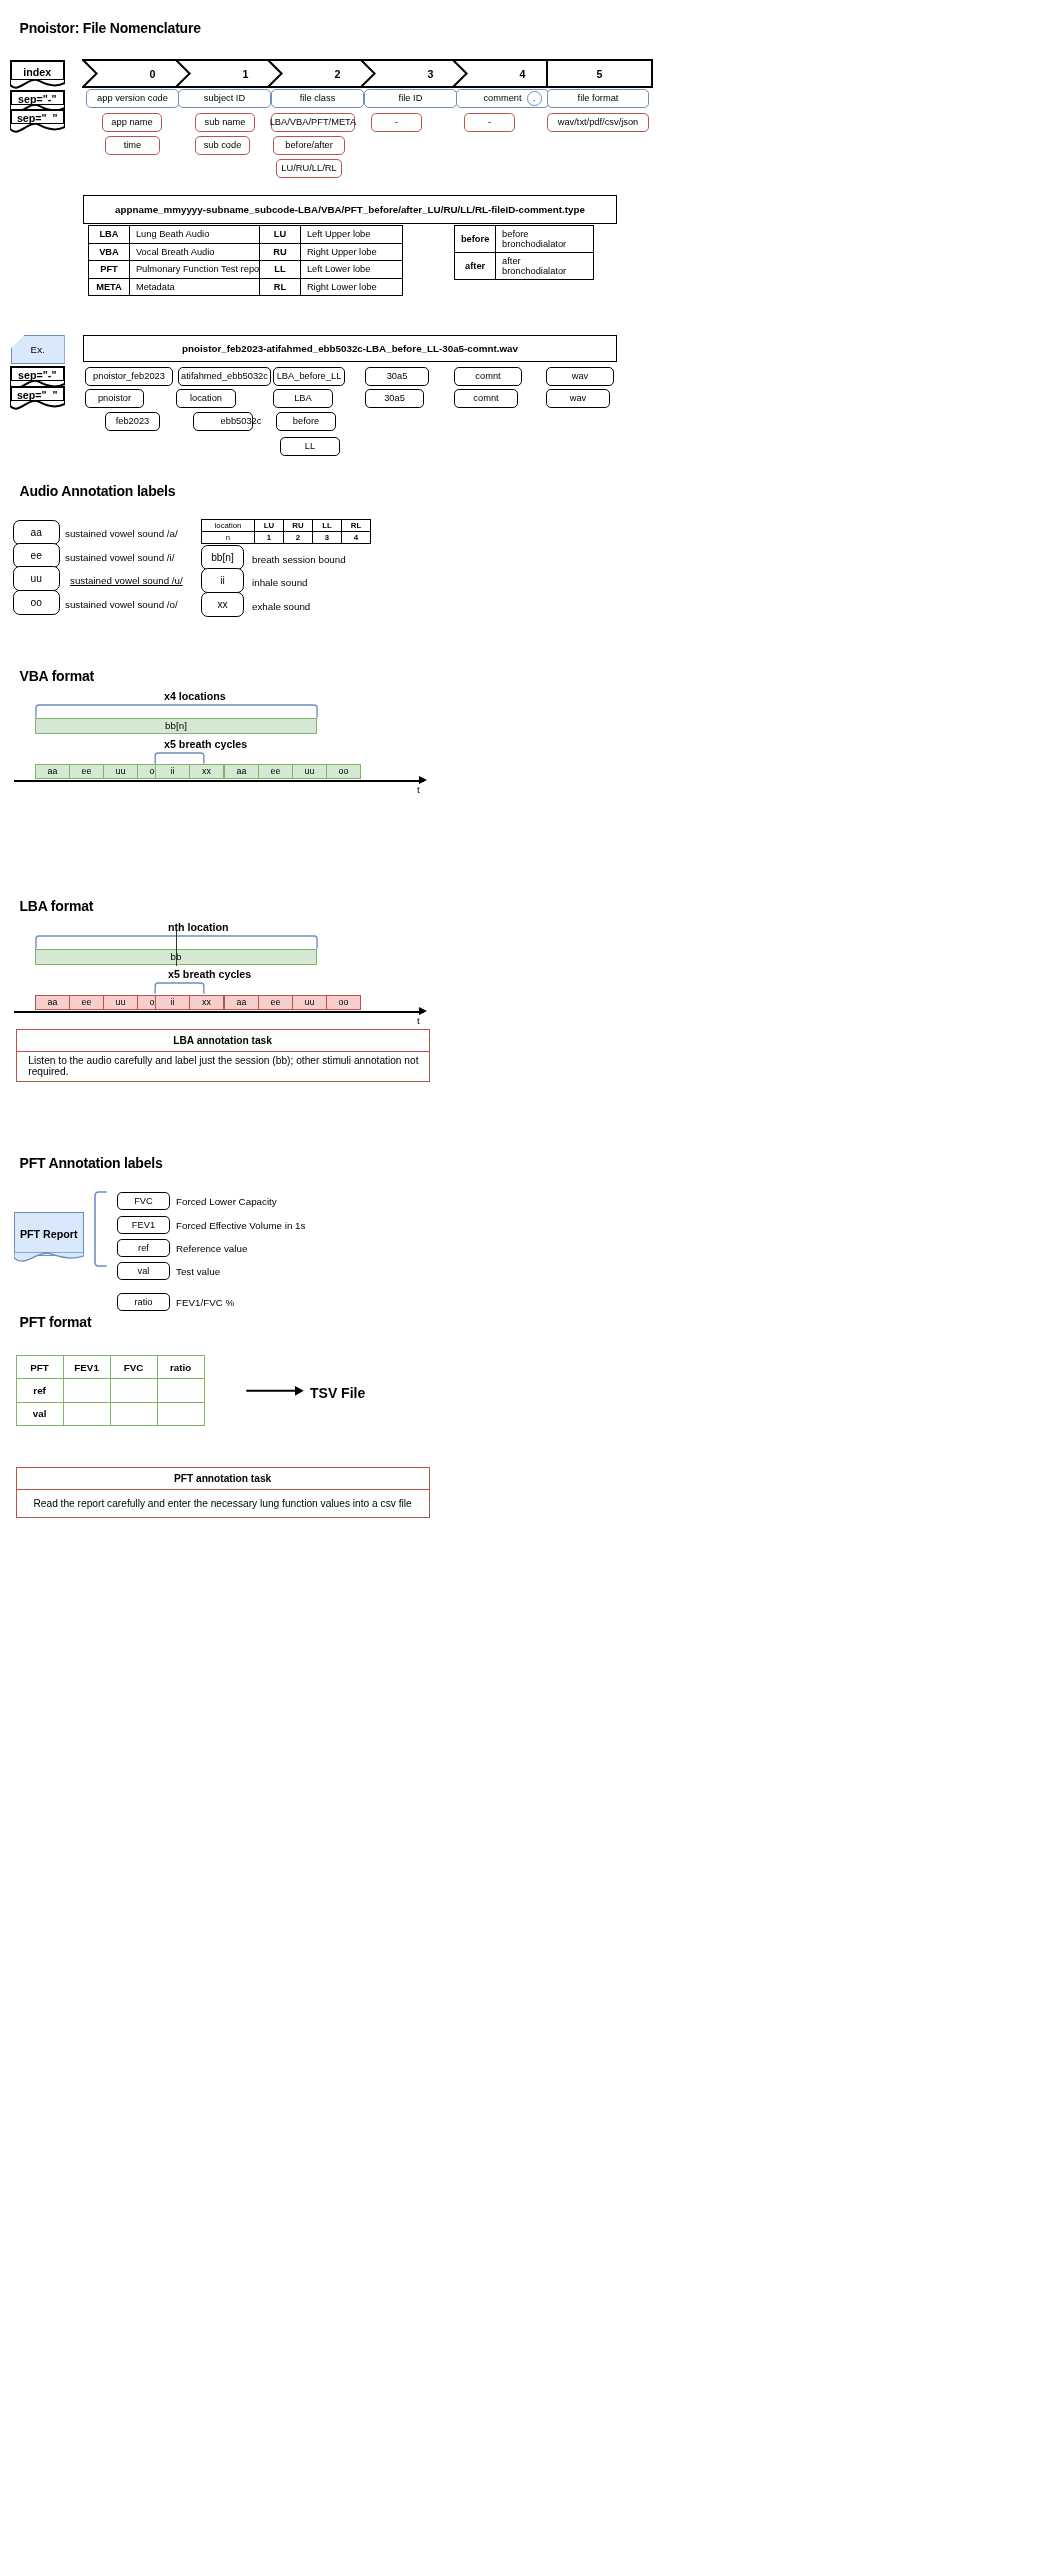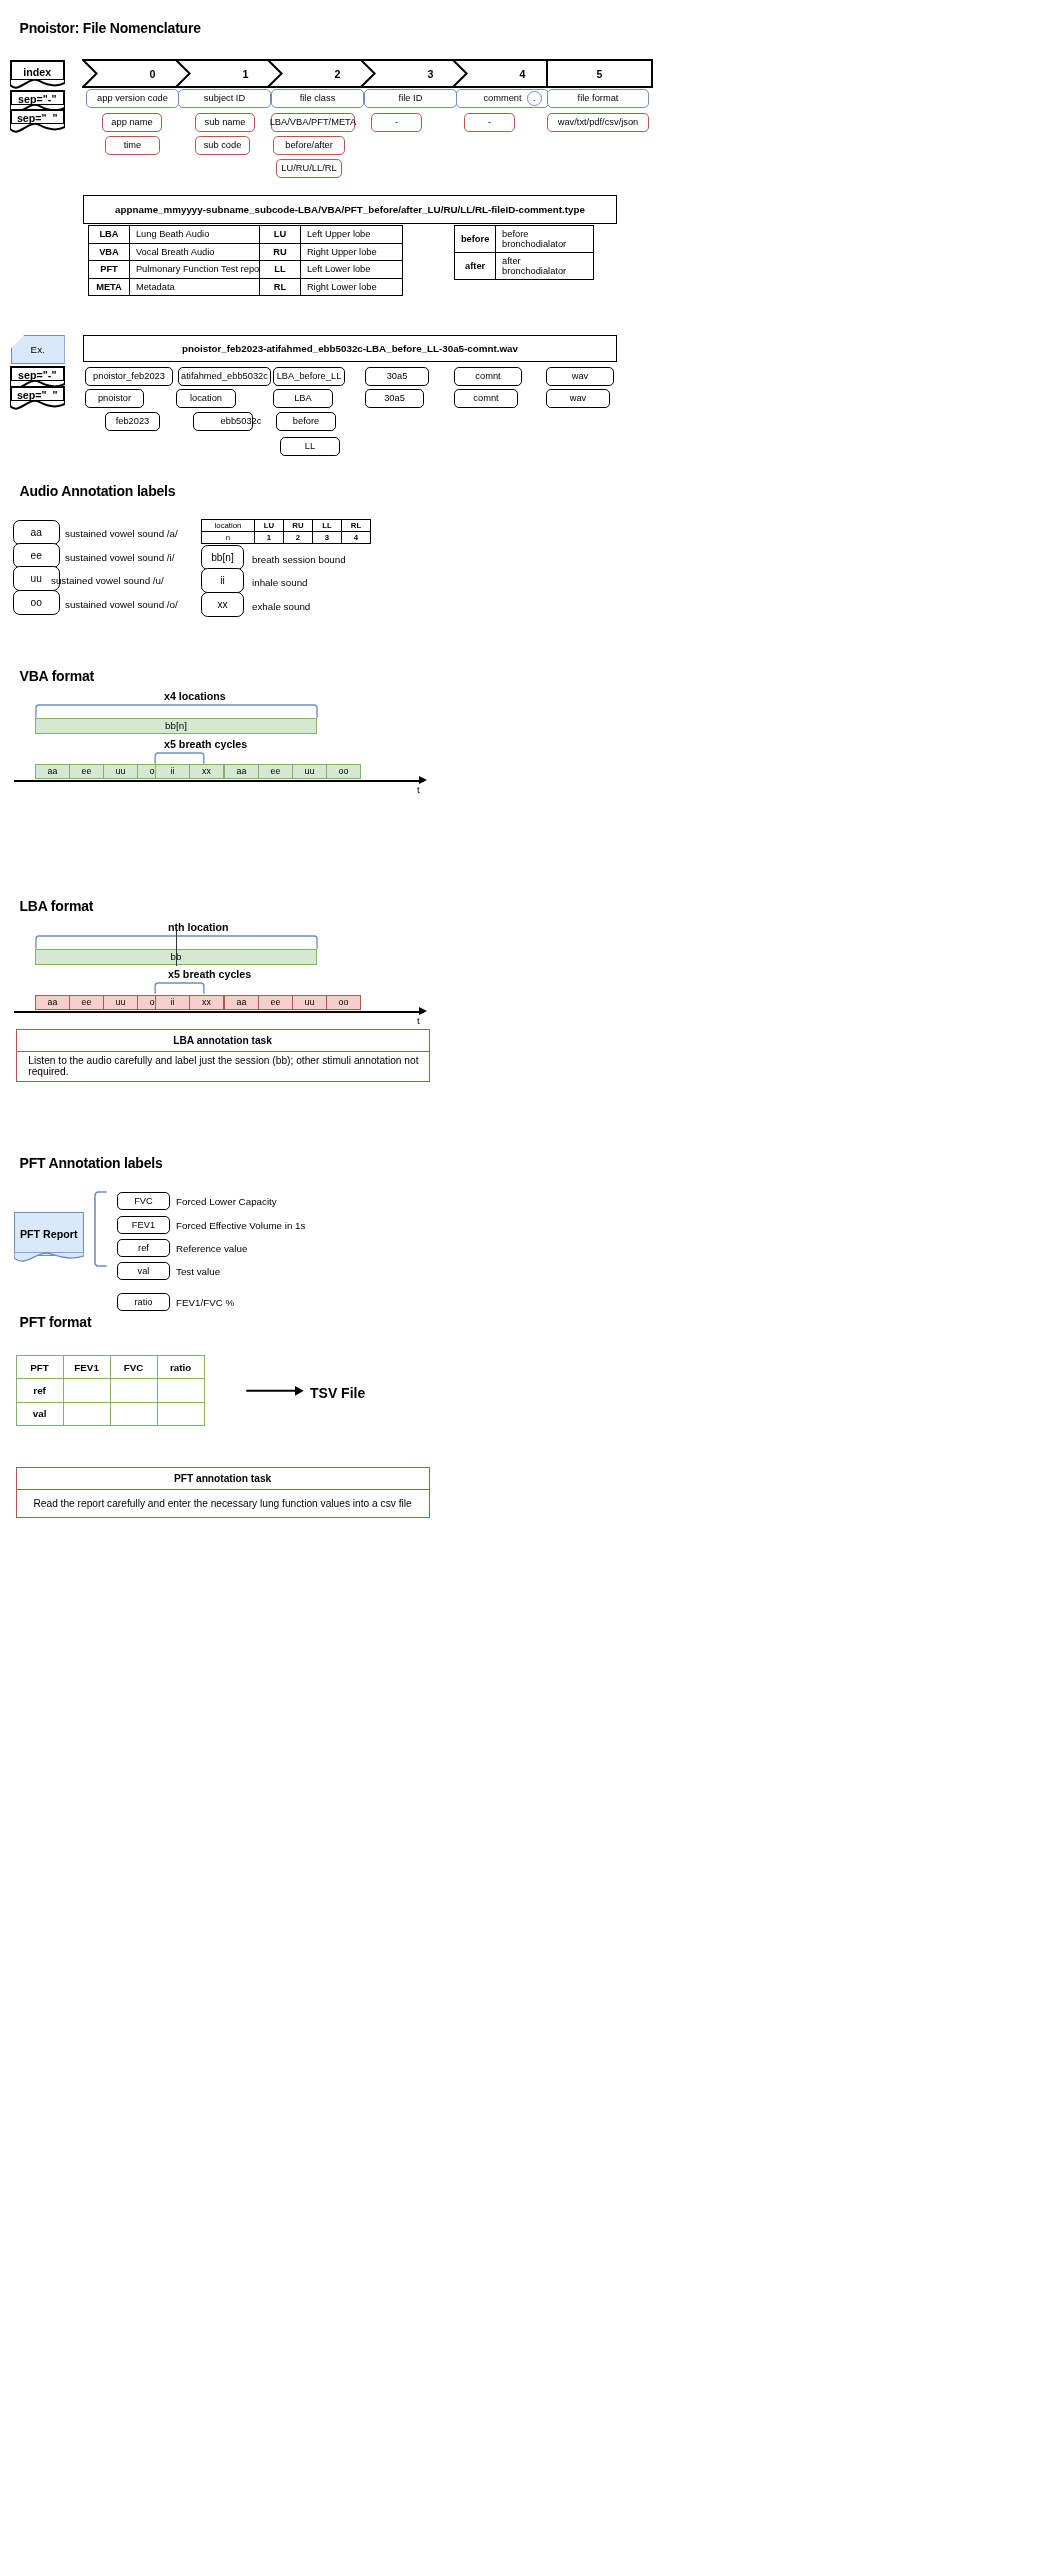--- a/index.html
+++ b/index.html
@@ -324,21 +324,21 @@
   <div class="rbox blk" style="left:276px; top:412px; width:60px;">before</div>
   <div class="rbox blk" style="left:280px; top:437px; width:60px;">LL</div>
 
   <h1 class="sec" style="left:19.5px; top:483px;">Audio Annotation labels</h1>
 
   <div class="lbl-box" style="left:12.7px; top:520px; width:47px; height:25px;">aa</div>
   <div class="lbl-txt" style="left:65px; top:528px;">sustained vowel sound /a/</div>
   <div class="lbl-box" style="left:12.7px; top:543px; width:47px; height:25px;">ee</div>
   <div class="lbl-txt" style="left:65px; top:552px;">sustained vowel sound /i/</div>
   <div class="lbl-box" style="left:12.7px; top:566px; width:47px; height:25px;">uu</div>
-  <div class="lbl-txt" style="left:51px; top:575px;">sustained vowel sound /u/</div>
+  <div class="lbl-txt" style="left:70px; top:575px;text-decoration:underline;">sustained vowel sound /u/</div>
   <div class="lbl-box" style="left:12.7px; top:590px; width:47px; height:25px;">oo</div>
   <div class="lbl-txt" style="left:65px; top:599px;">sustained vowel sound /o/</div>
 
   <table class="loc" style="left:201px; top:519px;">
     <tbody>
         <tr>
       <td class="first" style="width:53px;">location</td>
       <td class="hdr" style="width:29px;">LU</td>
       <td class="hdr" style="width:29px;">RU</td>
       <td class="hdr" style="width:29px;">LL</td>

